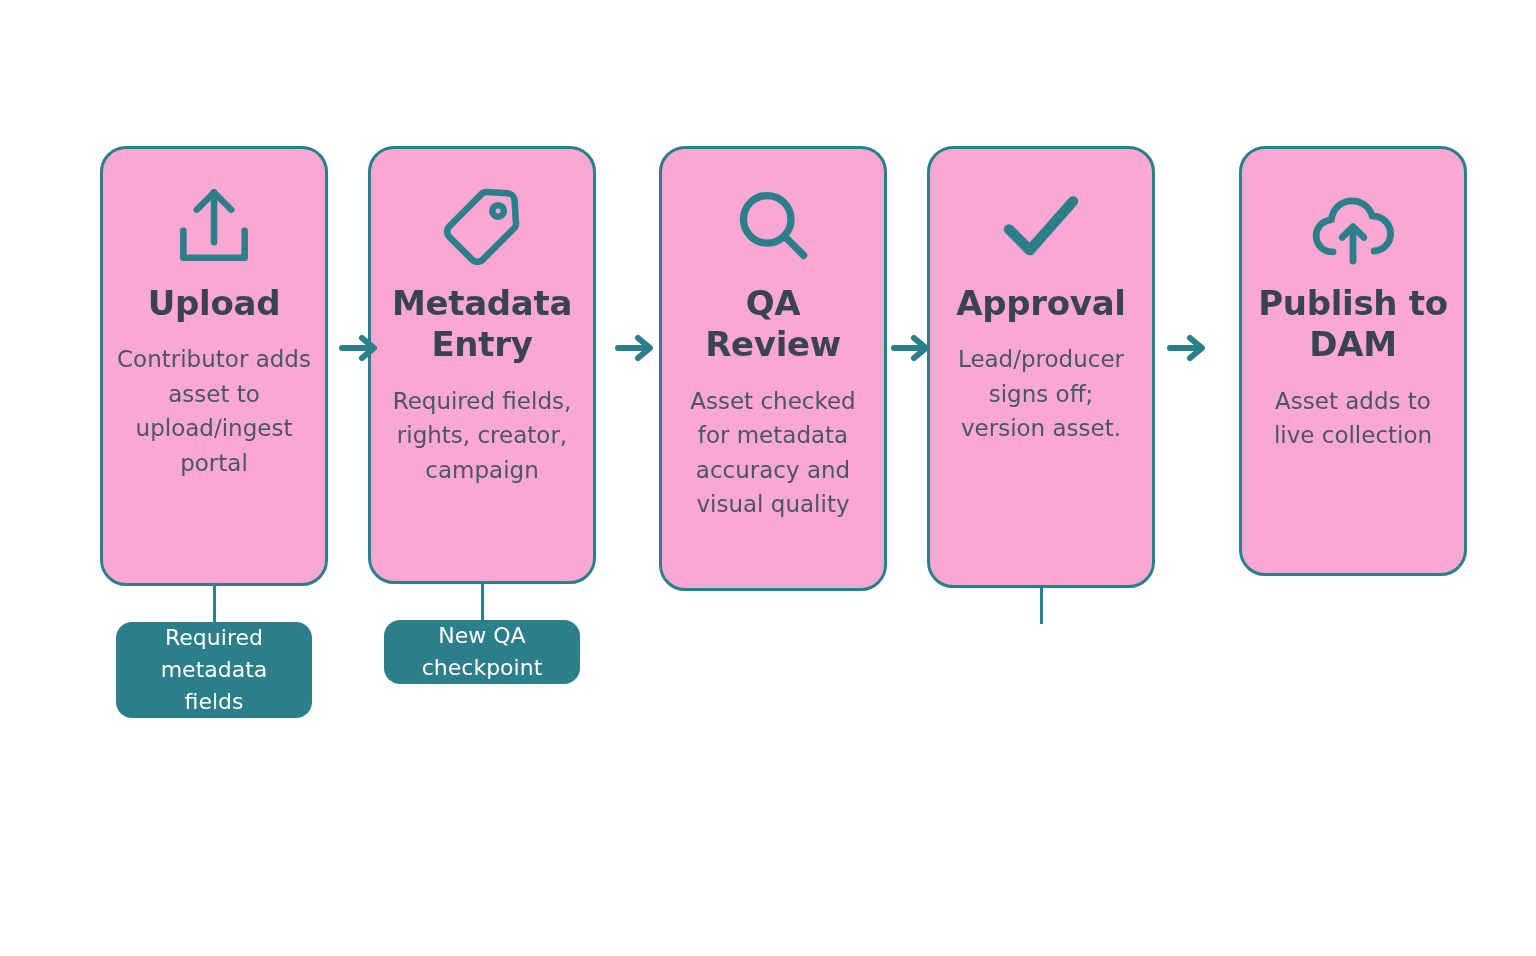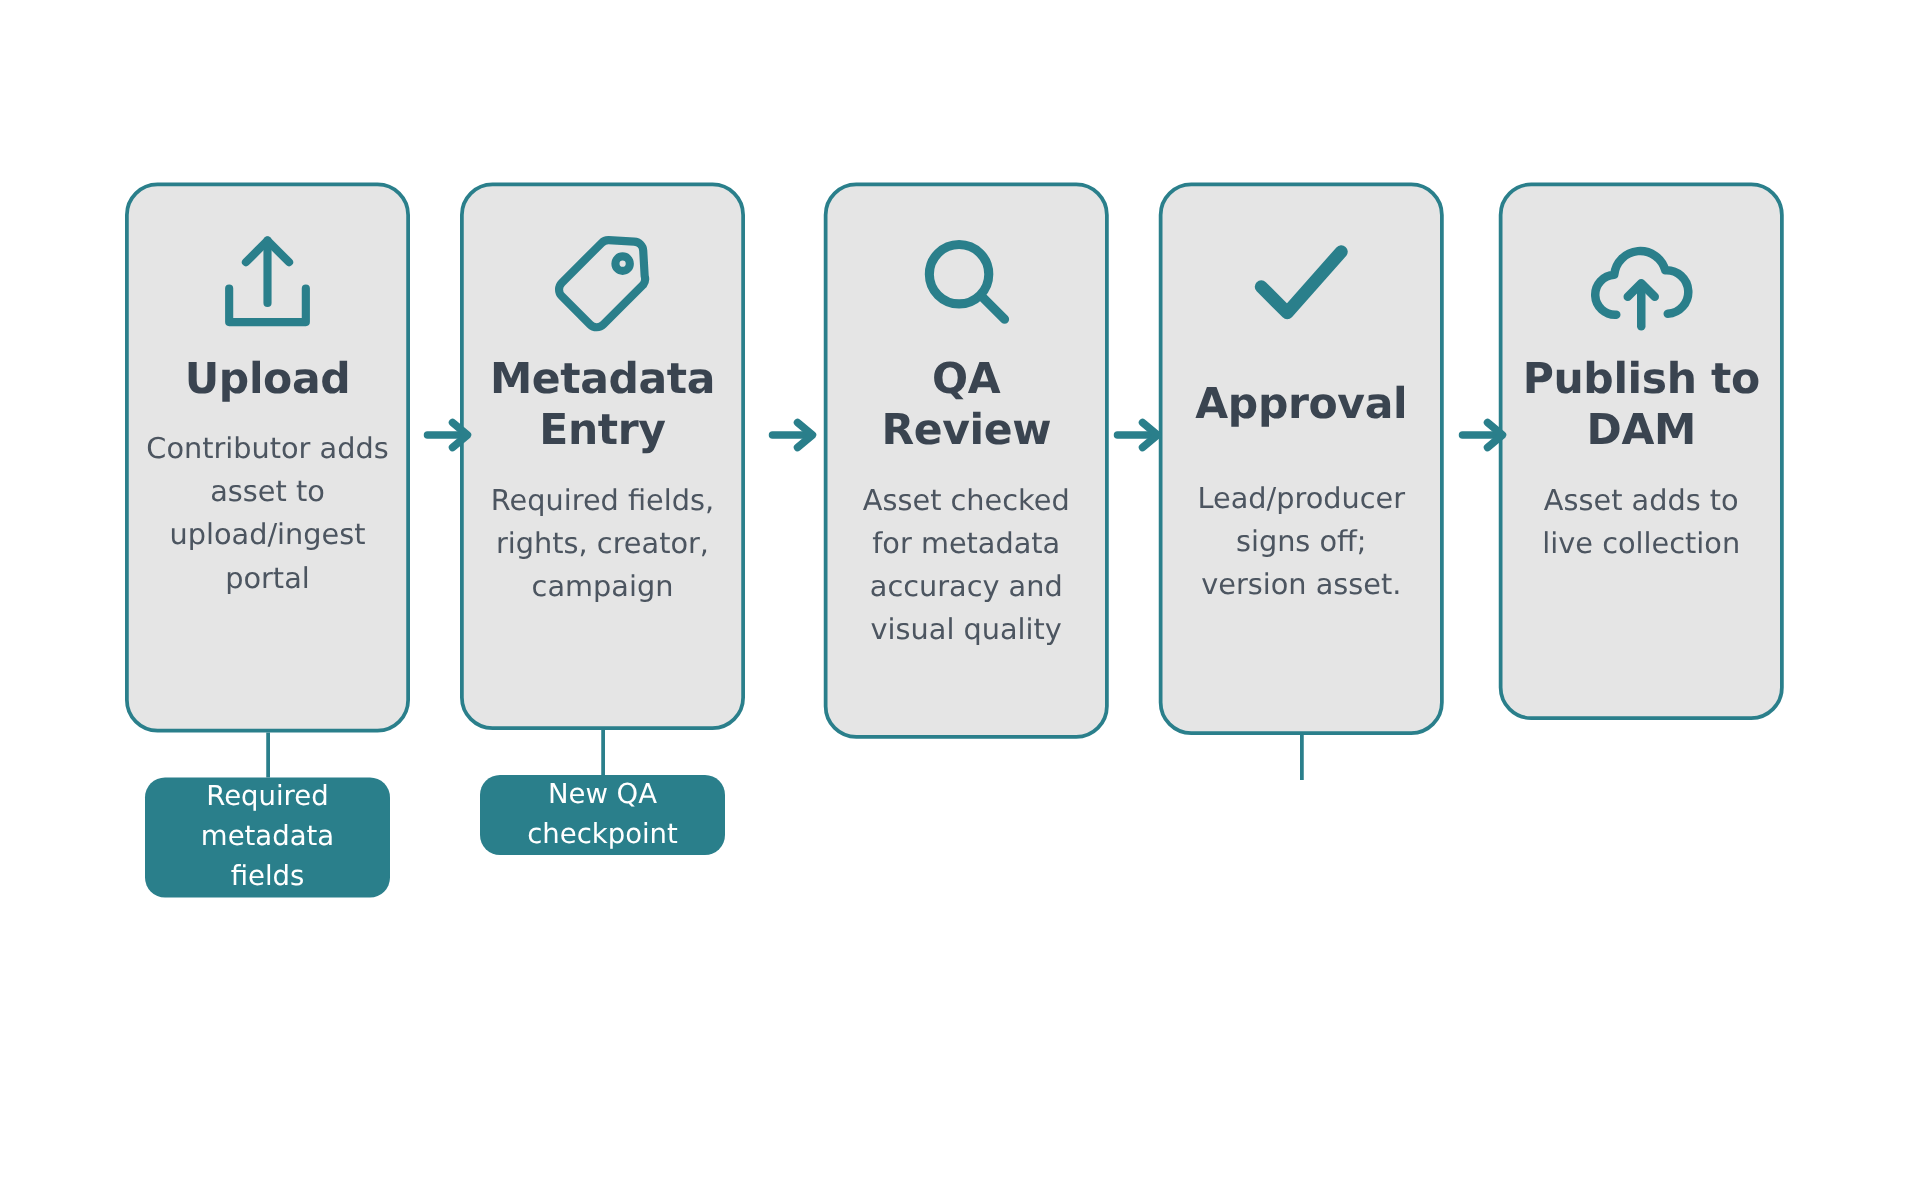--- a/index.html
+++ b/index.html
@@ -35,31 +35,31 @@
     display: flex;
     flex-direction: column;
     align-items: center;
     width: 228px;
   }
   .card {
     width: 228px;
     box-sizing: border-box;
     border: 3px solid #2a7f8b;
     border-radius: 26px;
-    background: #e5e5e5;
+    background: #f9a8d4;
     padding: 26px 14px 22px 14px;
     display: flex;
     flex-direction: column;
     align-items: center;
     min-height: 390px;
   }
   .card.tall-440 { min-height: 440px; }
   .card.tall-438 { min-height: 438px; }
   .card.tall-445 { min-height: 445px; }
-  .card.tall-442 { min-height: 442px; gap: 20px; }
+  .card.tall-442 { min-height: 442px; }
   .card.tall-430 { min-height: 430px; }
 
   .icon-wrap {
     height: 104px;
     display: flex;
     align-items: center;
     justify-content: center;
   }
   .step-title {
     font-size: 34px;
@@ -172,21 +172,21 @@
           <svg width="96" height="96" viewBox="0 0 24 24" fill="none" stroke="#2a7f8b" stroke-width="2.6" stroke-linecap="round" stroke-linejoin="round">
             <path d="M4 12.6l5.2 5.2L20 5.6"></path>
           </svg>
         </div>
         <div class="step-title">Approval</div>
         <div class="step-desc">Lead/producer signs off; version asset.</div>
       </div>
       <div class="connector"></div>
     </div>
 
-    <div class="step-col" style="padding-left:44px;">
+    <div class="step-col" style="margin-left:40px;padding-left:44px;">
       <div class="card tall-430">
         <div class="icon-wrap">
           <svg width="96" height="96" viewBox="0 0 24 24" fill="none" stroke="#2a7f8b" stroke-width="1.7" stroke-linecap="round" stroke-linejoin="round">
             <path d="M7 18.2a4 4 0 0 1-.4-8A5.2 5.2 0 0 1 16.8 9.3 3.6 3.6 0 0 1 17.3 18"></path>
             <path d="M12 20.5v-8.3"></path>
             <path d="M9.3 14.6L12 11.9l2.7 2.7"></path>
           </svg>
         </div>
         <div class="step-title">Publish to DAM</div>
         <div class="step-desc">Asset adds to live collection</div>

